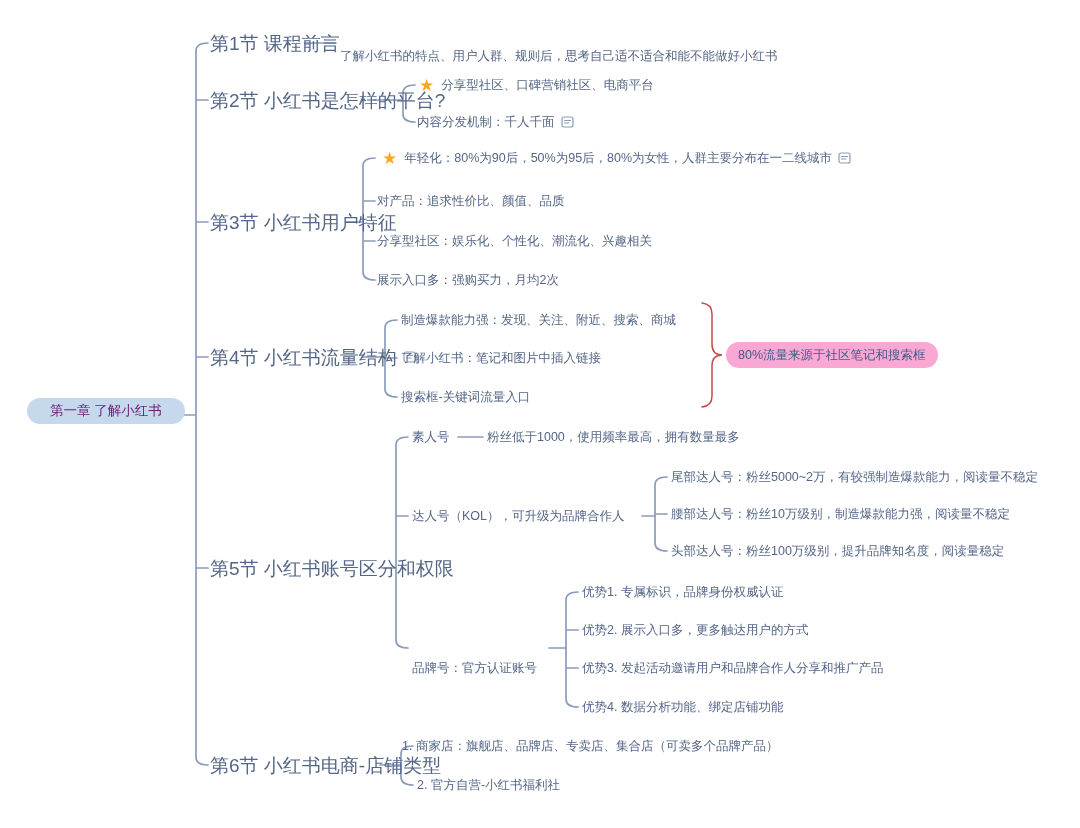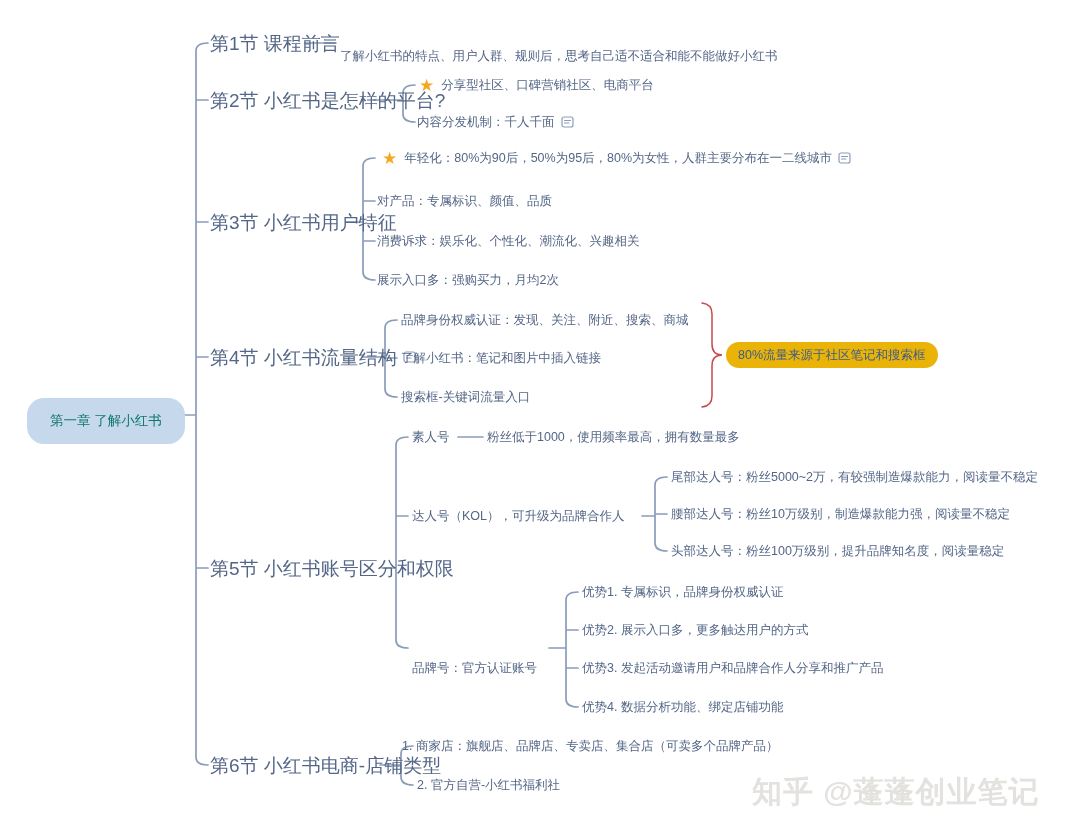--- a/index.html
+++ b/index.html
@@ -9,27 +9,27 @@
   }
   #wires{position:absolute;left:0;top:0;width:1080px;height:828px;}
   .wire{fill:none;stroke:#8b9cba;stroke-width:1.7;stroke-linecap:round;}
   .brace{fill:none;stroke:#c64a4a;stroke-width:1.5;stroke-linecap:round;}
   .node{
     position:absolute;display:flex;align-items:center;white-space:nowrap;
     transform:translateY(-50%);color:#546687;font-size:12.5px;line-height:1;
   }
   .sec{font-size:19px;}
   .rootpill{
-    position:absolute;left:27px;top:398px;width:158px;height:46px;border-radius:17px;
-    background:#c5d8ec;color:#0f766e;display:flex;align-items:center;justify-content:center;
+    position:absolute;left:27px;top:398px;width:158px;height:26px;border-radius:17px;
+    background:#c5d8ec;color:#701a75;display:flex;align-items:center;justify-content:center;
     font-size:13.5px;
   }
   .callout{
     position:absolute;left:726px;top:342px;height:26px;padding:0 12px;border-radius:13px;
-    background:#eab308;color:#3c5c8c;display:flex;align-items:center;font-size:12.5px;
+    background:#f9a8d4;color:#3c5c8c;display:flex;align-items:center;font-size:12.5px;
     white-space:nowrap;
   }
   .star-ic{color:#f6a821;font-size:17px;margin-right:7px;line-height:1;}
   .note-ic{margin-left:6px;flex:0 0 auto;}
   .note-ic rect,.note-ic path{fill:none;stroke:#8b9cba;stroke-width:1.2;stroke-linecap:round;}
   .watermark{
     position:absolute;left:752px;top:772px;font-size:30px;font-weight:bold;
     color:#e4e2df;text-shadow:1px 1px 0 #ffffff;letter-spacing:1px;white-space:nowrap;
   }
 </style>
@@ -69,32 +69,32 @@
 
   <div class="node sec" style="left:210px;top:222px">第3节 小红书用户特征</div>
   <div class="node" style="left:382px;top:158px">
     <span class="star-ic">★</span>
     <span>年轻化：80%为90后，50%为95后，80%为女性，人群主要分布在一二线城市</span>
     <svg class="note-ic" width="13" height="13" viewBox="0 0 13 13">
         <rect x="1" y="1.5" width="11" height="10" rx="2"></rect>
         <path d="M3.5 5h6M3.5 7.5h4.5"></path>
       </svg>
   </div>
-  <div class="node" style="left:377px;top:201px">对产品：专属标识、颜值、品质</div>
-  <div class="node" style="left:377px;top:241px">消费诉求：娱乐化、个性化、潮流化、兴趣相关</div>
+  <div class="node" style="left:377px;top:201px">对产品：追求性价比、颜值、品质</div>
+  <div class="node" style="left:377px;top:241px">分享型社区：娱乐化、个性化、潮流化、兴趣相关</div>
   <div class="node" style="left:377px;top:280px">展示入口多：强购买力，月均2次</div>
 
   <div class="node sec" style="left:210px;top:357px">
     <span>第4节 小红书流量结构</span>
     <svg class="note-ic" width="13" height="13" viewBox="0 0 13 13">
         <rect x="1" y="1.5" width="11" height="10" rx="2"></rect>
         <path d="M3.5 5h6M3.5 7.5h4.5"></path>
       </svg>
   </div>
-  <div class="node" style="left:401px;top:320px">品牌身份权威认证：发现、关注、附近、搜索、商城</div>
+  <div class="node" style="left:401px;top:320px">制造爆款能力强：发现、关注、附近、搜索、商城</div>
   <div class="node" style="left:401px;top:358px">了解小红书：笔记和图片中插入链接</div>
   <div class="node" style="left:401px;top:397px">搜索框-关键词流量入口</div>
   <div class="callout">80%流量来源于社区笔记和搜索框</div>
 
   <div class="node sec" style="left:210px;top:568px">第5节 小红书账号区分和权限</div>
   <div class="node" style="left:412px;top:437px">素人号</div>
   <div class="node" style="left:487px;top:437px">粉丝低于1000，使用频率最高，拥有数量最多</div>
   <div class="node" style="left:412px;top:516px">达人号（KOL），可升级为品牌合作人</div>
   <div class="node" style="left:671px;top:477px">尾部达人号：粉丝5000~2万，有较强制造爆款能力，阅读量不稳定</div>
   <div class="node" style="left:671px;top:514px">腰部达人号：粉丝10万级别，制造爆款能力强，阅读量不稳定</div>
@@ -102,15 +102,14 @@
   <div class="node" style="left:412px;top:668px">品牌号：官方认证账号</div>
   <div class="node" style="left:582px;top:592px">优势1. 专属标识，品牌身份权威认证</div>
   <div class="node" style="left:582px;top:630px">优势2. 展示入口多，更多触达用户的方式</div>
   <div class="node" style="left:582px;top:668px">优势3. 发起活动邀请用户和品牌合作人分享和推广产品</div>
   <div class="node" style="left:582px;top:707px">优势4. 数据分析功能、绑定店铺功能</div>
 
   <div class="node sec" style="left:210px;top:765px">第6节 小红书电商-店铺类型</div>
   <div class="node" style="left:402px;top:746px">1. 商家店：旗舰店、品牌店、专卖店、集合店（可卖多个品牌产品）</div>
   <div class="node" style="left:417px;top:785px">2. 官方自营-小红书福利社</div>
 
-  <div class="watermark">知乎 @蓬蓬创业笔记</div>
 
 </div>
 
 </body></html>

